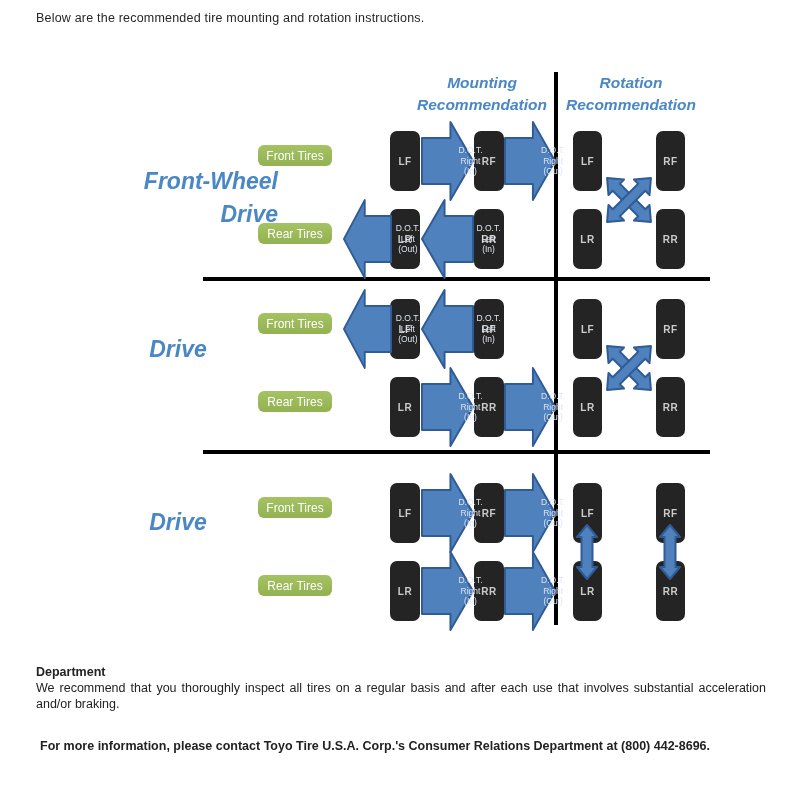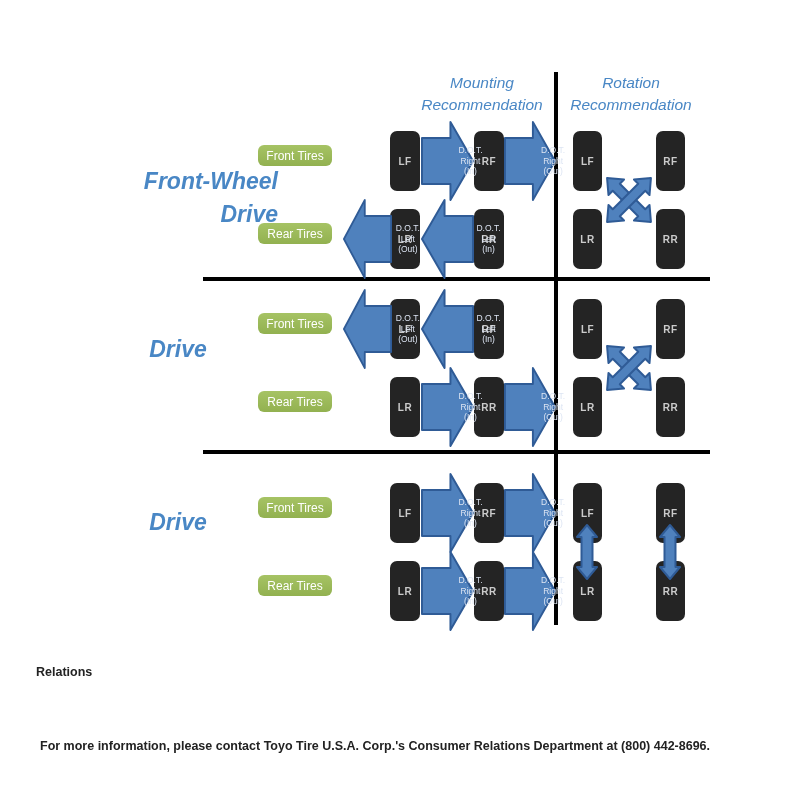--- a/index.html
+++ b/index.html
@@ -6,21 +6,21 @@
   .page {
     position:relative; width:800px; height:786px; overflow:hidden;
     background:#ffffff; font-family:"Liberation Sans", sans-serif;
   }
   .intro {
     position:absolute; top:11px; left:36px; margin:0;
     font-size:12.5px; color:#262626; letter-spacing:.2px;
   }
   
   .hdr {
-    position:absolute; color:#4987C5; font-weight:normal; font-style:italic;
+    position:absolute; color:#4987C5; font-weight:bold; font-style:italic;
     font-size:15.5px; line-height:22px; text-align:center;
   }
   .hdr-mounting { top:72px; left:402px; width:160px; }
   .hdr-rotation { top:72px; left:556px; width:150px; }
   .vline { position:absolute; left:554px; top:72px; width:4px; height:553px; background:#000; }
   .hline { position:absolute; left:203px; width:507px; height:4px; background:#000; }
   .hline-1 { top:277px; } .hline-2 { top:450px; }
 
   .drive-label {
     position:absolute; left:78px; width:200px; text-align:center;
@@ -61,20 +61,21 @@
     position:absolute; top:734px; left:36px; width:730px; margin:4px;
     font-size:12.5px; font-weight:bold; color:#222222;
     text-align:justify; line-height:16px;
   }
 </style>
 </head>
 <body>
 
 <div class="page">
 
+  <p class="intro">Below are the recommended tire mounting and rotation instructions.</p>
 
   <div>
     <div class="hdr hdr-mounting">
       <div>Mounting</div>
       <div>Recommendation</div>
     </div>
     <div class="hdr hdr-rotation">
       <div>Rotation</div>
       <div>Recommendation</div>
     </div>
@@ -320,16 +321,17 @@
             </svg></div>
           <div class="rot-symbol" style="left: 655px; top: 522px; width: 30px; height: 60px;"><svg viewBox="-15 -30 30 60" width="30" height="60">
         <g transform="rotate(90)">
                 <polygon points="-27,0 -15,-10 -15,-5.5 15,-5.5 15,-10 27,0 15,10 15,5.5 -15,5.5 -15,10" fill="#4F81BD" stroke="#2F5B96" stroke-width="2" stroke-linejoin="round"></polygon>
               </g>
             </svg></div>
         </div>
       </div>
   </div>
 
-  <p class="foot-head">Relations</p>
+  <p class="foot-head">Department</p>
+  <p class="foot-body">We recommend that you thoroughly inspect all tires on a regular basis and after each use that involves substantial acceleration and/or braking.</p>
   <p class="foot-contact">For more information, please contact Toyo Tire U.S.A. Corp.'s Consumer Relations Department at (800) 442-8696.</p>
 
 </div>
 
 </body></html>

